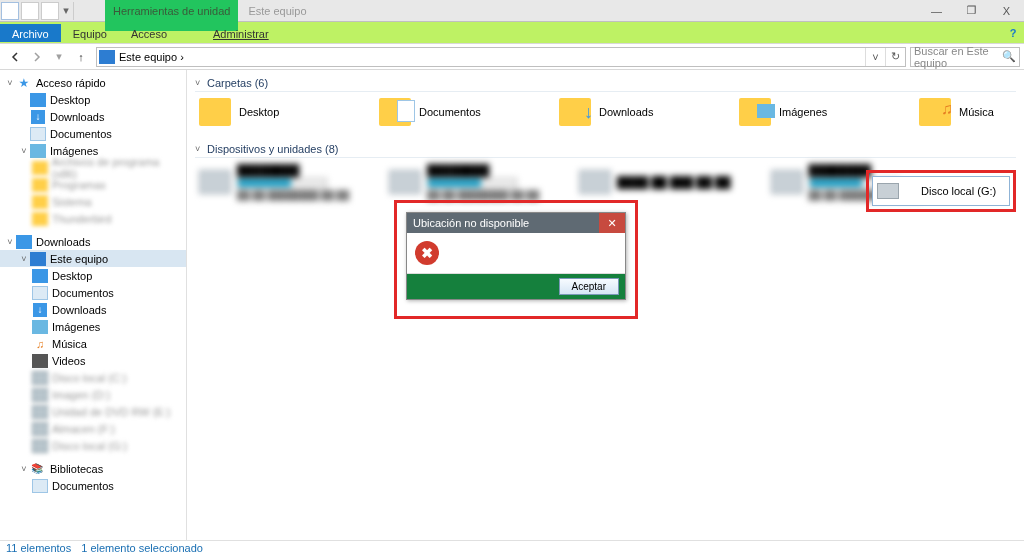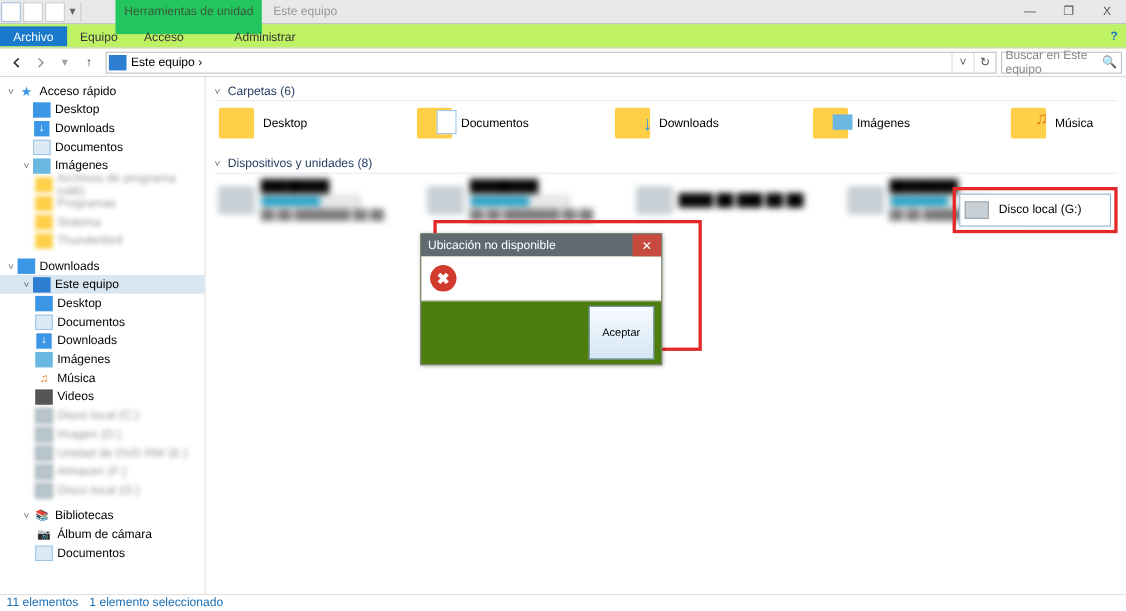--- a/index.html
+++ b/index.html
@@ -75,33 +75,33 @@
 .big-fold.w-mus::after{content:"♫"; position:absolute; right:-2px; top:2px; color:#e67e22; font-size:16px;}
 
 .drive-row { display:flex; gap:40px; padding:6px 4px; flex-wrap:wrap;}
 .drive-item { display:flex; align-items:center; gap:6px; min-width:150px; filter:blur(3px);}
 .drive-item .dic{ width:32px; height:24px; background:#c8d0d6; border:1px solid #9aa5ad; }
 .drive-item .dtxt{ display:flex; flex-direction:column; gap:2px;}
 .drive-item .bar{ width:90px; height:10px; border:1px solid #aaa; background:#eee; position:relative;}
 .drive-item .bar::before{content:""; position:absolute; left:0; top:0; bottom:0; width:60%; background:#1aa0c8;}
 
 .drive-highlight { position:absolute; border:3px solid #e22828; width:150px; height:42px; top:100px; right:8px; }
-.drive-g { position:absolute; top:106px; right:14px; width:138px; height:30px; border:1px solid #8fb3d6; background:#fff; display:flex; align-items:center; gap:9px; padding:2px 4px; }
+.drive-g { position:absolute; top:106px; right:14px; width:138px; height:30px; border:1px solid #8fb3d6; background:#fff; display:flex; align-items:center; gap:22px; padding:2px 4px; }
 .drive-g .dic{width:22px; height:16px; background:#c8d0d6; border:1px solid #9aa5ad;}
 
 
 .dlg-hl { position:absolute; left:394px; top:200px; width:244px; height:119px; border:3px solid #e22828; }
-.dlg { position:absolute; left:382px; top:212px; width:220px; background:#4d7c0f; border:1px solid #888; box-shadow:1px 1px 4px rgba(0,0,0,.3); }
+.dlg { position:absolute; left:406px; top:212px; width:220px; background:#15803d; border:1px solid #888; box-shadow:1px 1px 4px rgba(0,0,0,.3); }
 .dlg-title { height:20px; background:#5f6a73; color:#fff; display:flex; align-items:center; padding-left:6px; font-size:10px; }
 .dlg-title .x { margin-left:auto; width:26px; height:20px; background:#c74a3f; color:#fff; display:flex; align-items:center; justify-content:center; font-family:Arial; }
 .dlg-body { padding:8px; display:flex; gap:8px; background:#fff; }
 .errico { width:24px; height:24px; border-radius:50%; background:#d13b2e; display:flex; align-items:center; justify-content:center; color:#fff; font-weight:bold; font-size:14px; flex-shrink:0;}
 .dlg-msgs{ display:flex; flex-direction:column; gap:6px; font-size:10px;}
 .dlg-foot { padding:4px 6px; display:flex; justify-content:flex-end; border-top:1px solid #ddd; }
-.dlg-btn { border:1px solid #7a98b8; background:linear-gradient(#f7fbff,#d6e6f5); padding:18px 12px; font-size:10px; }
+.dlg-btn { border:1px solid #7a98b8; background:linear-gradient(#f7fbff,#d6e6f5); padding:2px 12px; font-size:10px; }
 
 
 .status { position:absolute; bottom:0; left:0; right:0; height:15px; border-top:1px solid #e0e0e0; display:flex; align-items:center; gap:10px; padding:0 6px; color:#1a6fb3; font-size:10.5px; }
 </style>
 </head>
 <body>
 
 <div class="titlebar">
   <div class="qat">
     <div class="qat-btn folder"></div>
@@ -116,21 +116,21 @@
     <div>—</div>
     <div>❐</div>
     <div>X</div>
   </div>
 </div>
 
 <div class="ribbon">
   <div class="tab file">Archivo</div>
   <div class="tab">Equipo</div>
   <div class="tab">Acceso</div>
-  <div class="tab" style="margin-left:22px;">Administrar</div>
+  <div class="tab" style="margin-left:22px;text-decoration:underline;">Administrar</div>
   <div class="help">?</div>
 </div>
 
 <div class="navrow">
   <div class="navbtn enabled">
       <svg width="14" height="14" viewBox="0 0 14 14" fill="none">
         <path d="M9 3 L5 7 L9 11" stroke-width="1.5"></path>
       </svg>
     </div>
   <div class="navbtn">
@@ -251,24 +251,20 @@
       </div>
     <div class="tree-item lvl2 blur">
         <span class="ic hdd"></span>
         <span>Disco local (G:)</span>
       </div>
     <div style="height:6px"></div>
     <div class="tree-item lvl1">
         <span class="twist">˅</span>
         <span class="ic lib"></span>
         <span>Bibliotecas</span>
-      </div>
-    <div class="tree-item lvl2">
-        <span class="ic cam"></span>
-        <span>Álbum de cámara</span>
       </div>
     <div class="tree-item lvl2">
         <span class="ic doc"></span>
         <span>Documentos</span>
       </div>
 
   </div>
 
   <div class="main">
     <div class="grp">

